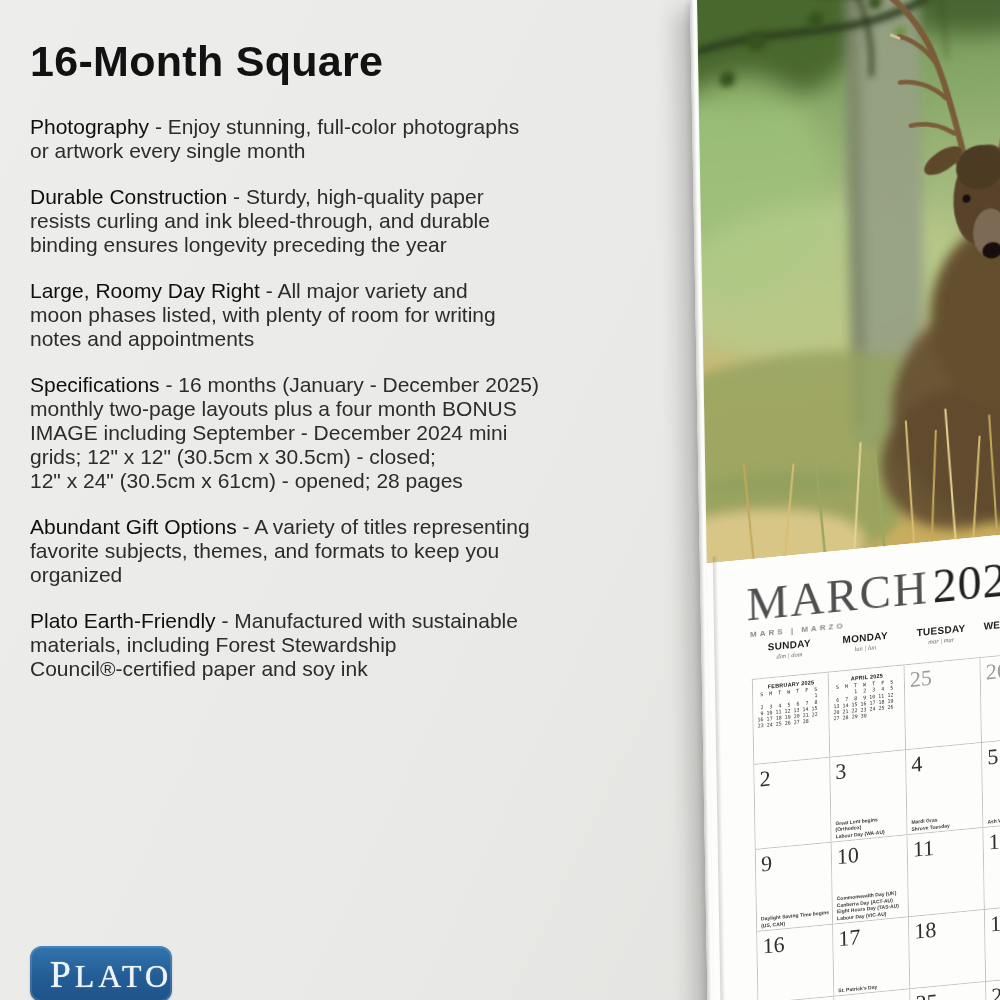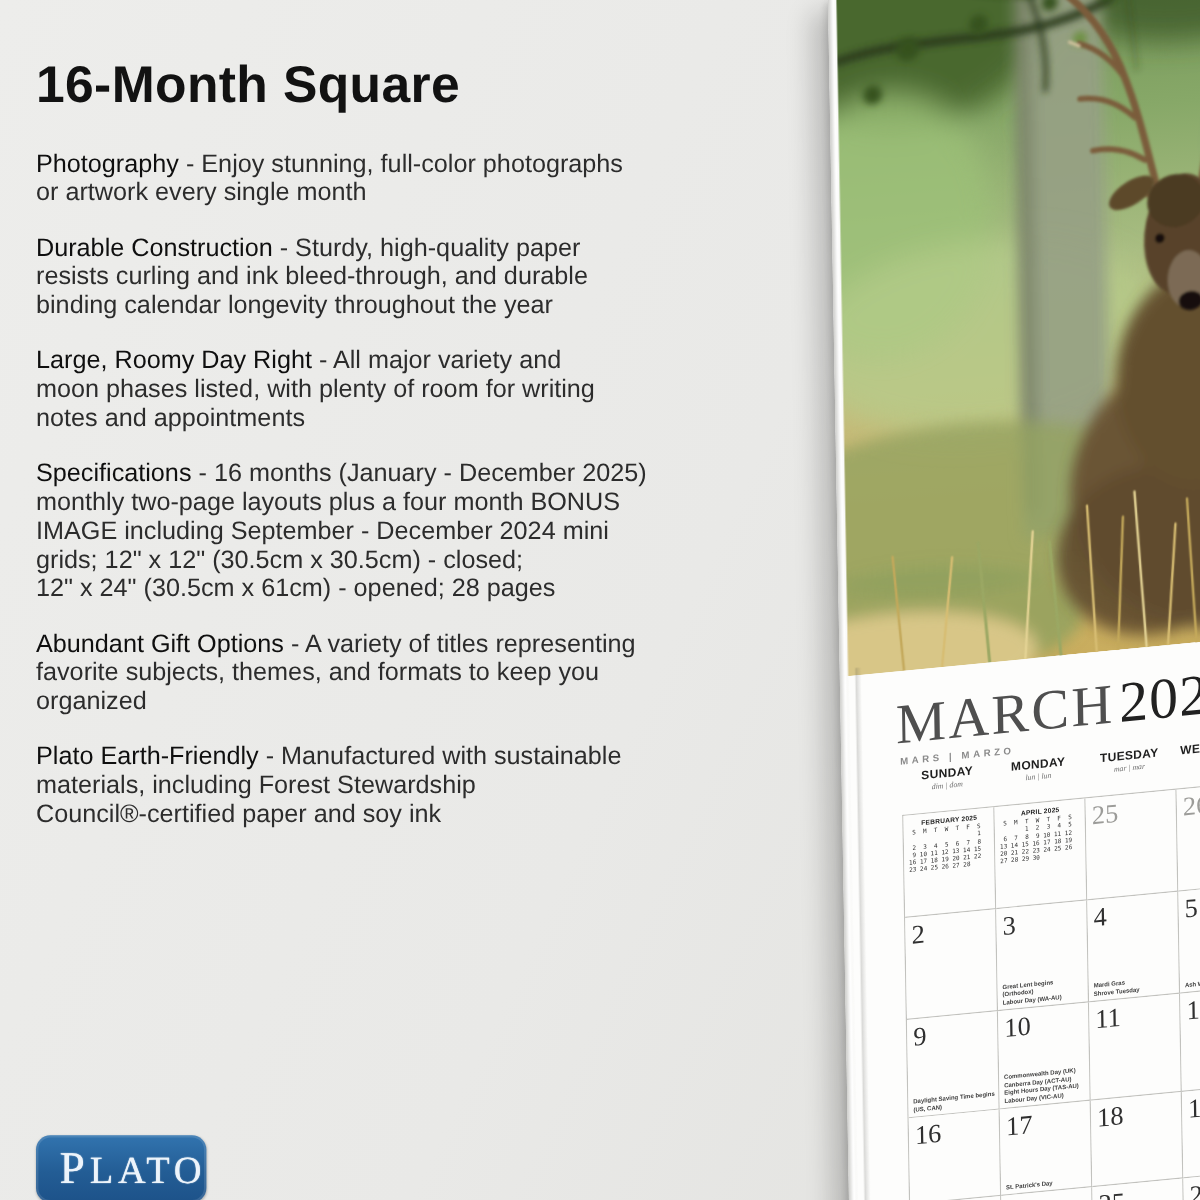--- a/index.html
+++ b/index.html
@@ -3,21 +3,21 @@
 <meta charset="utf-8">
 <style>
   html,body{margin:0;padding:0;}
   .canvas{
     position:relative; width:1000px; height:1000px; overflow:hidden;
     background:linear-gradient(115deg,#ededeb 0%,#e9e9e7 55%,#e1e1de 100%);
     font-family:"Liberation Sans",sans-serif;
   }
   
   .desc{position:absolute; left:30px; top:32px; width:648px;}
-  .title{margin:12px 0 26px 0; font-size:43px; line-height:1.27; font-weight:700;
+  .title{margin:2px 0 26px 0; font-size:43px; line-height:1.27; font-weight:700;
          letter-spacing:.3px; color:#121212;}
   .title span{display:block;}
   .feature{margin:0 0 22px 0; font-size:21px; line-height:24px; color:#2c2c2c;
            white-space:pre-line;}
   .feature b{color:#0f0f0f; font-weight:400;}
   
   .brand{position:absolute; left:30px; top:898px;}
   .logo{width:142px; height:56px; border-radius:12px;
         background:linear-gradient(180deg,#3274af 0%,#235d95 55%,#1d5289 100%);
         box-shadow:inset 0 0 0 2px rgba(255,255,255,.12), 0 1px 2px rgba(0,0,0,.25);}
@@ -78,21 +78,21 @@
 <div class="canvas">
 
   <div class="desc">
     <h1 class="title">
       <span>16-Month Square</span>
     </h1>
     <p class="feature"><b>Photography</b><span> - Enjoy stunning, full-color photographs
 or artwork every single month</span></p>
     <p class="feature"><b>Durable Construction</b><span> - Sturdy, high-quality paper
 resists curling and ink bleed-through, and durable
-binding calendar longevity throughout the year</span></p>
+binding ensures longevity preceding the year</span></p>
     <p class="feature"><b>Large, Roomy Day Right</b><span> - All major variety and
 moon phases listed, with plenty of room for writing
 notes and appointments</span></p>
     <p class="feature"><b>Specifications</b><span> - 16 months (January - December 2025)
 monthly two-page layouts plus a four month BONUS
 IMAGE including September - December 2024 mini
 grids; 12" x 12" (30.5cm x 30.5cm) - closed;
 12" x 24" (30.5cm x 61cm) - opened; 28 pages</span></p>
     <p class="feature"><b>Abundant Gift Options</b><span> - A variety of titles representing
 favorite subjects, themes, and formats to keep you

